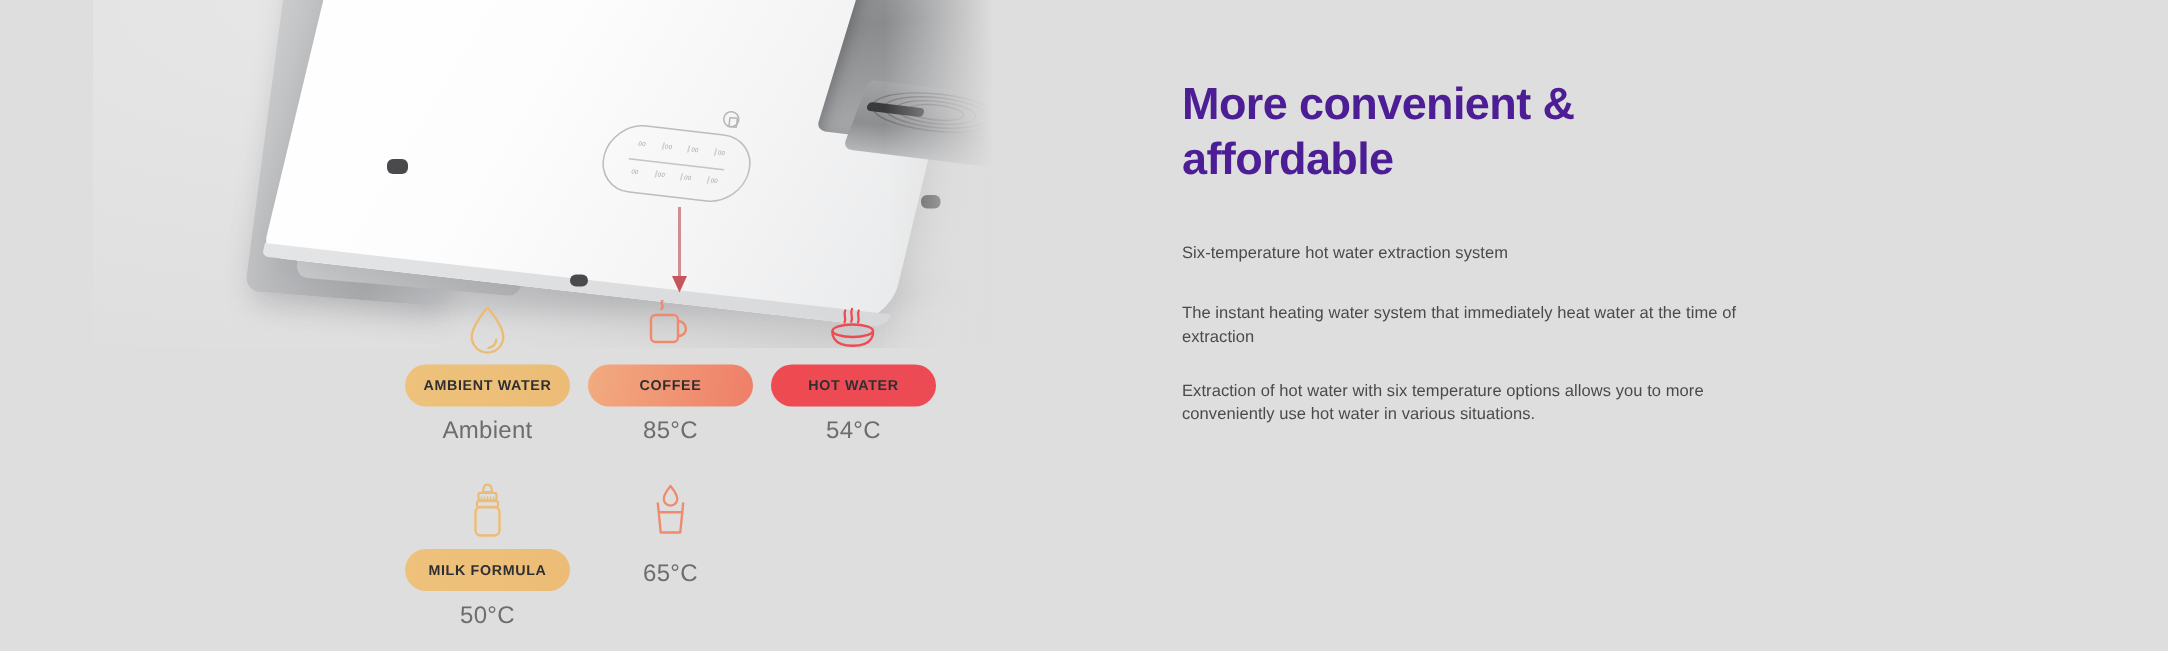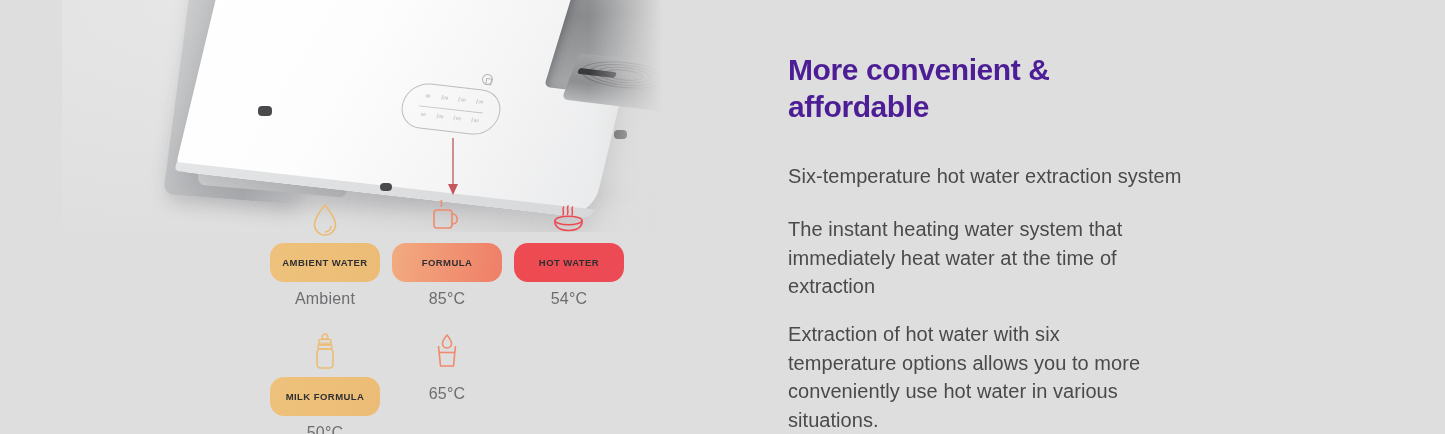--- a/index.html
+++ b/index.html
@@ -241,21 +241,21 @@
   }
   .opt-icon {
     height: 42px;
     display: flex;
     align-items: flex-end;
     justify-content: center;
     margin-bottom: 5px;
   }
   .badge {
     width: 110px;
-    height: 39px;
+    height: 28px;
     border-radius: 14px;
     display: flex;
     align-items: center;
     justify-content: center;
     font-size: 9.5px;
     font-weight: bold;
     letter-spacing: .45px;
     color: #2f2f31;
     white-space: nowrap;
   }
@@ -279,21 +279,21 @@
   }
   #headline {
     font-size: 30px;
     font-weight: bold;
     line-height: 1.23;
     letter-spacing: -0.4px;
     color: #4c1d95;
     width: 300px;
   }
   .para {
-    font-size: 20px;
+    font-size: 11px;
     line-height: 1.42;
     color: #4a4a4c;
     letter-spacing: .05px;
   }
   #lede { margin-top: 36px; }
   #body1 { margin-top: 20px; width: 372px; }
   #body2 { margin-top: 25px; width: 385px; }
 </style>
 </head>
 <body>
@@ -364,21 +364,21 @@
       </div>
 
       <div class="opt">
         <div class="opt-icon">
           <svg width="34" height="38" viewBox="0 0 34 38" fill="none">
             <path d="M11 6 C13.5 4 9.5 2.2 11.6 0.4" stroke="#ef8a6d" stroke-width="1.5" stroke-linecap="round"></path>
             <rect x="4" y="10" width="18" height="18" rx="3" stroke="#ef8a6d" stroke-width="1.6"></rect>
             <path d="M22 14 C28.5 14 29.5 24 22 24" stroke="#ef8a6d" stroke-width="1.6" fill="none" stroke-linecap="round"></path>
           </svg>
         </div>
-        <div class="badge orange">FORMULA</div>
+        <div class="badge orange">COFFEE</div>
         <div class="temp">85°C</div>
       </div>
 
       <div class="opt">
         <div class="opt-icon">
           <svg width="36" height="34" viewBox="0 0 36 34" fill="none">
             <path d="M12.5 3 C11 6 13.5 7.5 12 11" stroke="#ee4a52" stroke-width="1.5" stroke-linecap="round"></path>
             <path d="M17 2 C15.5 5.2 18 6.8 16.5 10.5" stroke="#ee4a52" stroke-width="1.5" stroke-linecap="round"></path>
             <path d="M21.5 3 C20 6 22.5 7.5 21 11" stroke="#ee4a52" stroke-width="1.5" stroke-linecap="round"></path>
             <path d="M4 17 C4 17 2.5 26.5 17.5 26.5 C32.5 26.5 31 17 31 17" stroke="#ee4a52" stroke-width="1.6" fill="none" stroke-linecap="round"></path>

